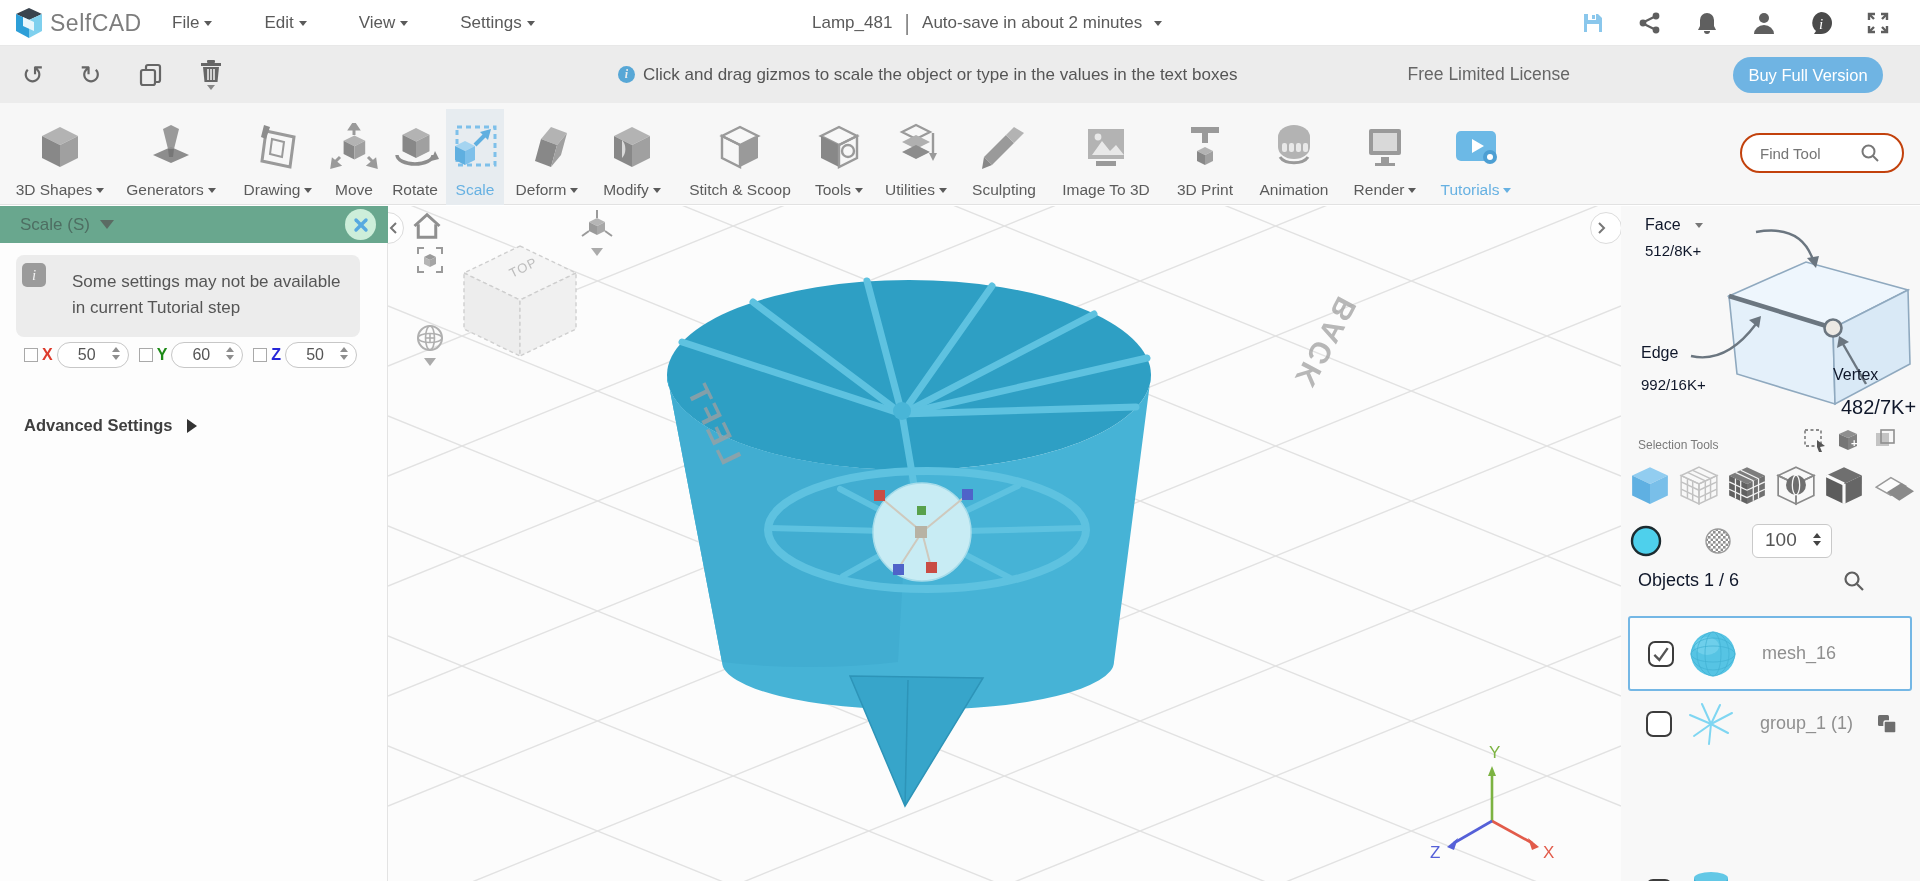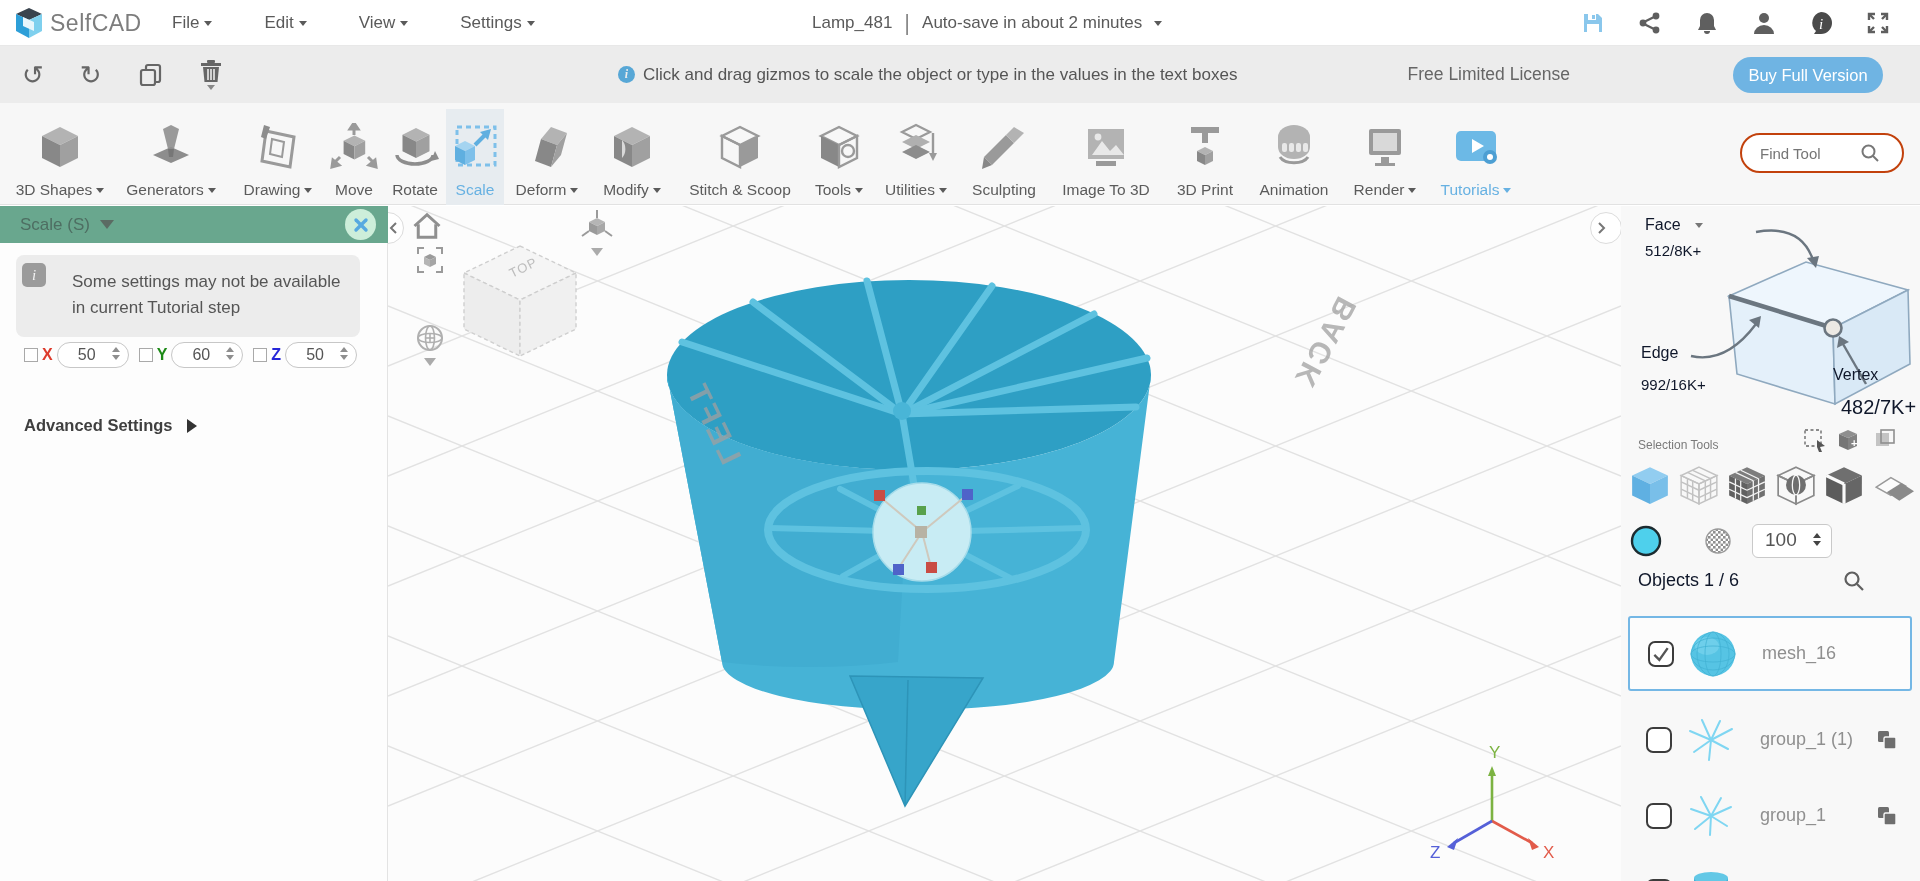--- a/index.html
+++ b/index.html
@@ -763,21 +763,21 @@
           <ellipse cx="24" cy="24" rx="22" ry="8"></ellipse>
             <ellipse cx="24" cy="24" rx="22" ry="16"></ellipse>
           <ellipse cx="24" cy="24" rx="8" ry="22"></ellipse>
             <ellipse cx="24" cy="24" rx="16" ry="22"></ellipse>
         </g>
       </svg>
     </div>
     <div class="obj-name">mesh_16</div>
   </div>
 
-  <div class="obj-row" style="top:496px">
+  <div class="obj-row" style="top:480px">
     <div class="obj-chk"></div>
     <div class="obj-thumb">
       <svg width="48" height="48" viewBox="0 0 48 48">
         <g stroke="#7fd6f2" stroke-width="2" stroke-linecap="round">
           <line x1="24" y1="24" x2="3" y2="15"></line>
             <line x1="24" y1="24" x2="15" y2="4"></line>
             <line x1="24" y1="24" x2="33" y2="5"></line>
           <line x1="24" y1="24" x2="45" y2="13"></line>
             <line x1="24" y1="24" x2="41" y2="33"></line>
             <line x1="24" y1="24" x2="22" y2="44"></line>
@@ -785,41 +785,20 @@
         </g>
       </svg>
     </div>
     <div class="obj-name">group_1 (1)</div>
     <svg class="group-ico" width="22" height="22" viewBox="0 0 22 22">
       <rect x="2" y="2" width="11" height="11" rx="1.5" fill="#6e6e6e"></rect>
         <rect x="8" y="8" width="12" height="12" rx="1.5" fill="#6e6e6e" stroke="#f8f8f8" stroke-width="1.4"></rect>
     </svg>
   </div>
 
-  <div class="obj-row" style="top:572px">
-    <div class="obj-chk"></div>
-    <div class="obj-thumb">
-      <svg width="48" height="48" viewBox="0 0 48 48">
-        <g stroke="#7fd6f2" stroke-width="2" stroke-linecap="round">
-          <line x1="24" y1="24" x2="4" y2="17"></line>
-            <line x1="24" y1="24" x2="14" y2="5"></line>
-            <line x1="24" y1="24" x2="34" y2="6"></line>
-          <line x1="24" y1="24" x2="44" y2="15"></line>
-            <line x1="24" y1="24" x2="40" y2="34"></line>
-            <line x1="24" y1="24" x2="23" y2="43"></line>
-          <line x1="24" y1="24" x2="8" y2="37"></line>
-        </g>
-      </svg>
-    </div>
-    <div class="obj-name">group_1</div>
-    <svg class="group-ico" width="22" height="22" viewBox="0 0 22 22">
-      <rect x="2" y="2" width="11" height="11" rx="1.5" fill="#6e6e6e"></rect>
-        <rect x="8" y="8" width="12" height="12" rx="1.5" fill="#6e6e6e" stroke="#f8f8f8" stroke-width="1.4"></rect>
-    </svg>
-  </div>
 
   <div class="obj-row" style="top:648px">
     <div class="obj-chk"></div>
     <div class="obj-thumb">
       <svg width="48" height="48" viewBox="0 0 48 48">
         <path d="M7,10 L7,40 A17,6 0 0 0 41,40 L41,10" fill="#3fb0d6"></path>
         <ellipse cx="24" cy="10" rx="17" ry="6" fill="#63c8e6"></ellipse>
       </svg>
     </div>
 

